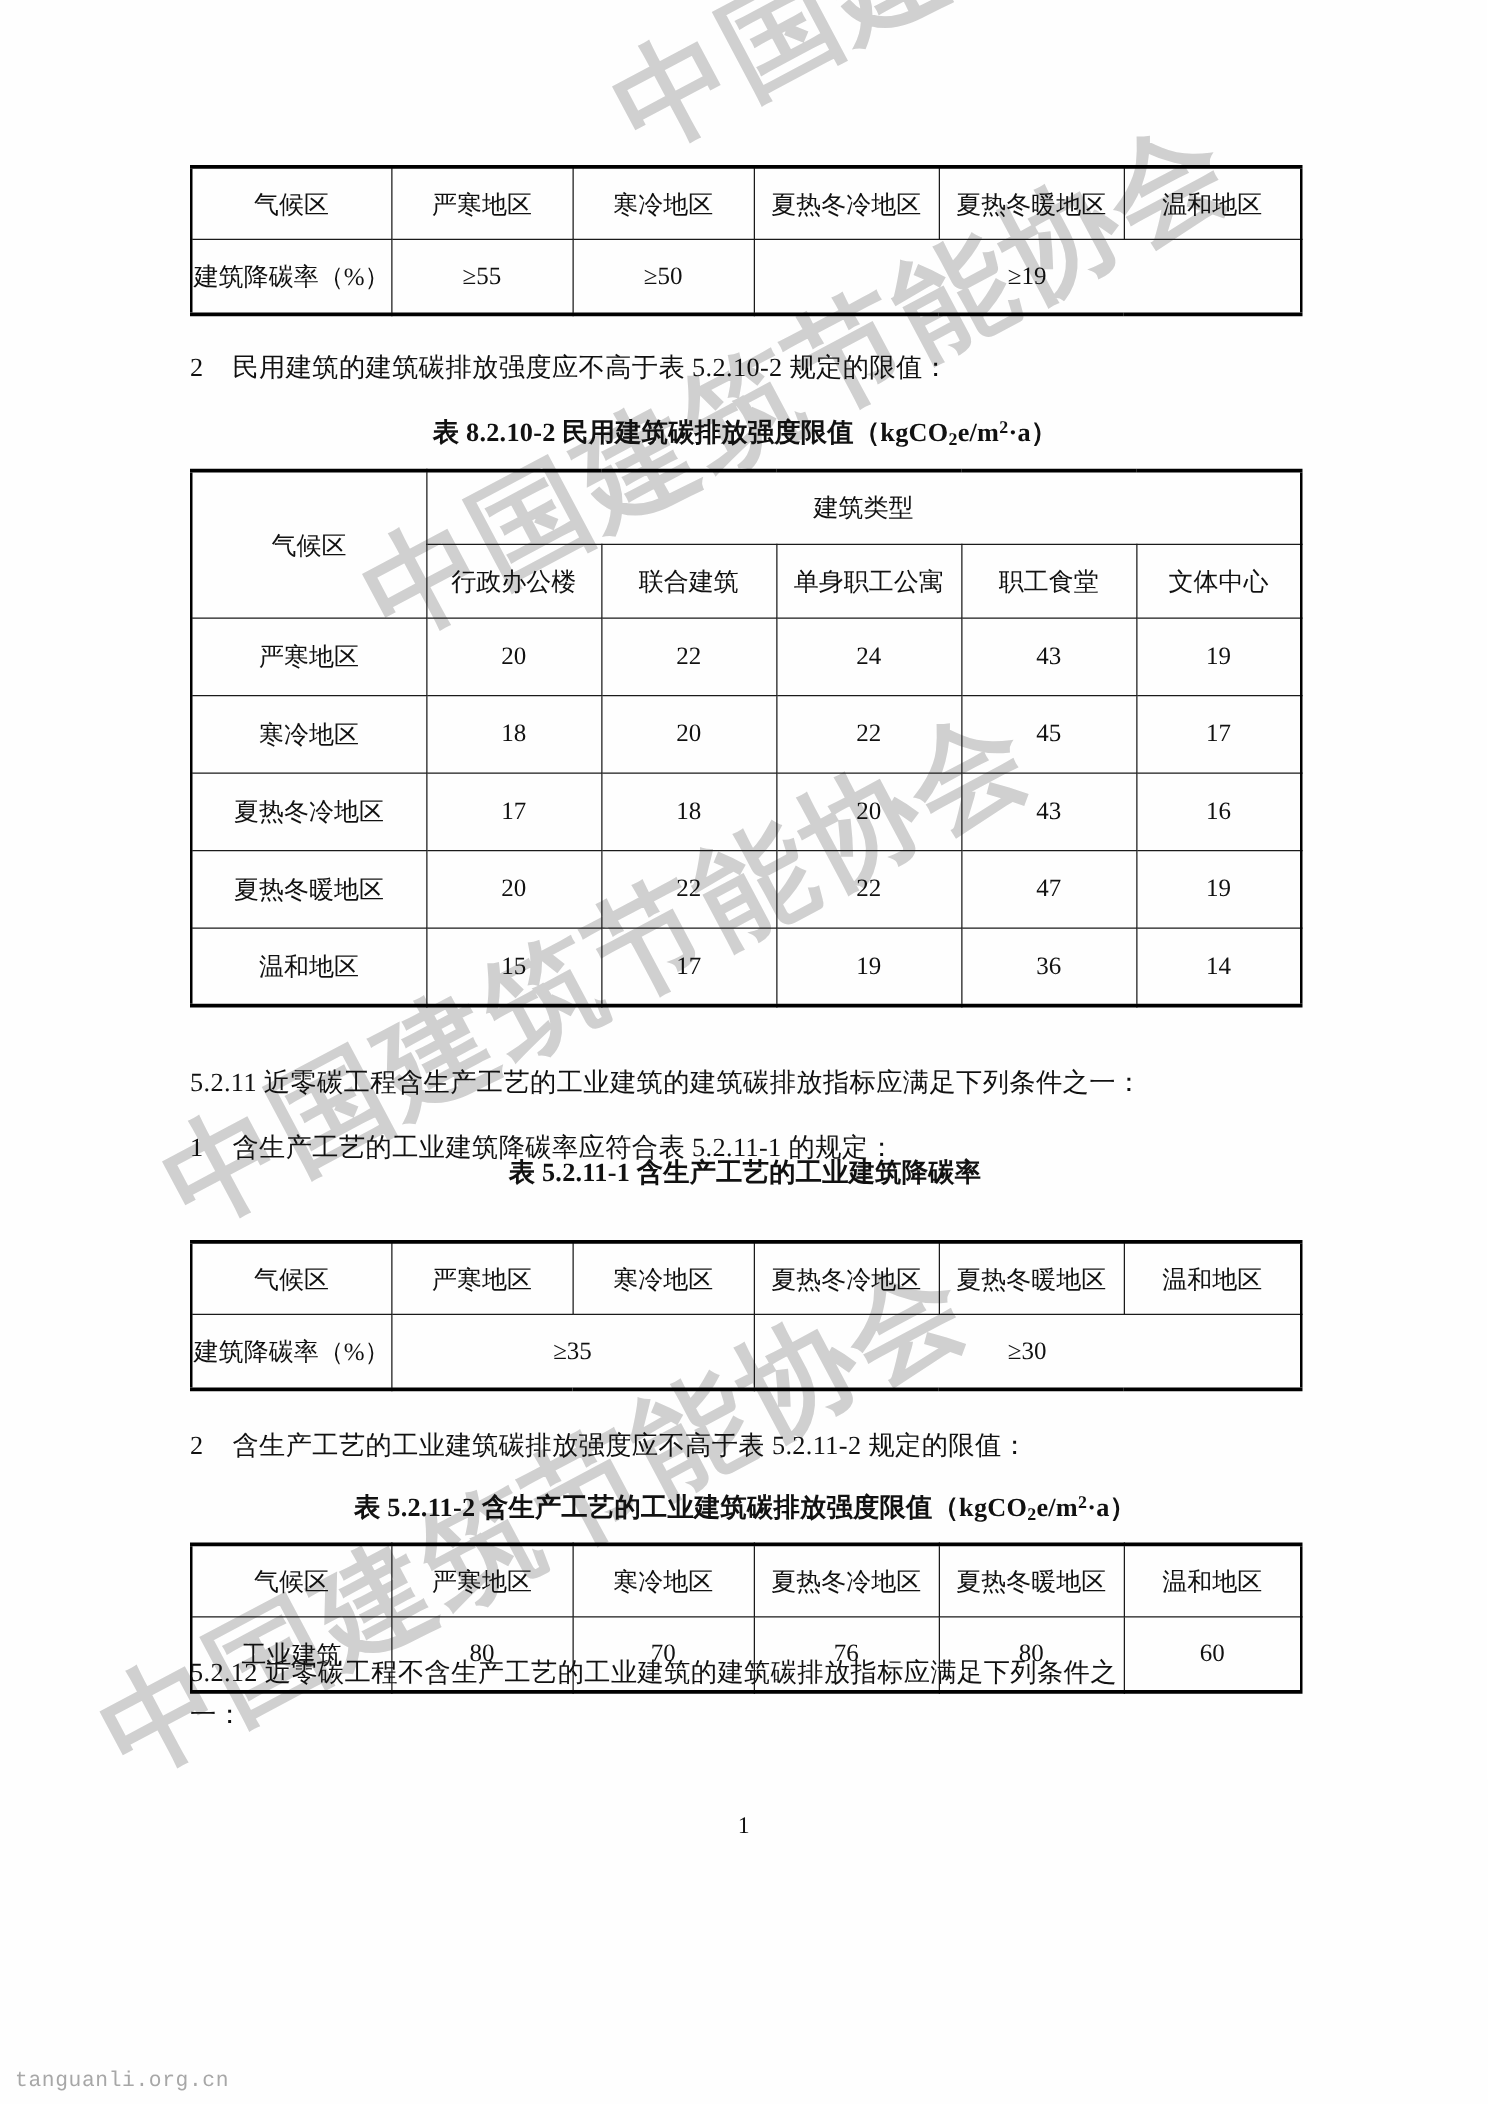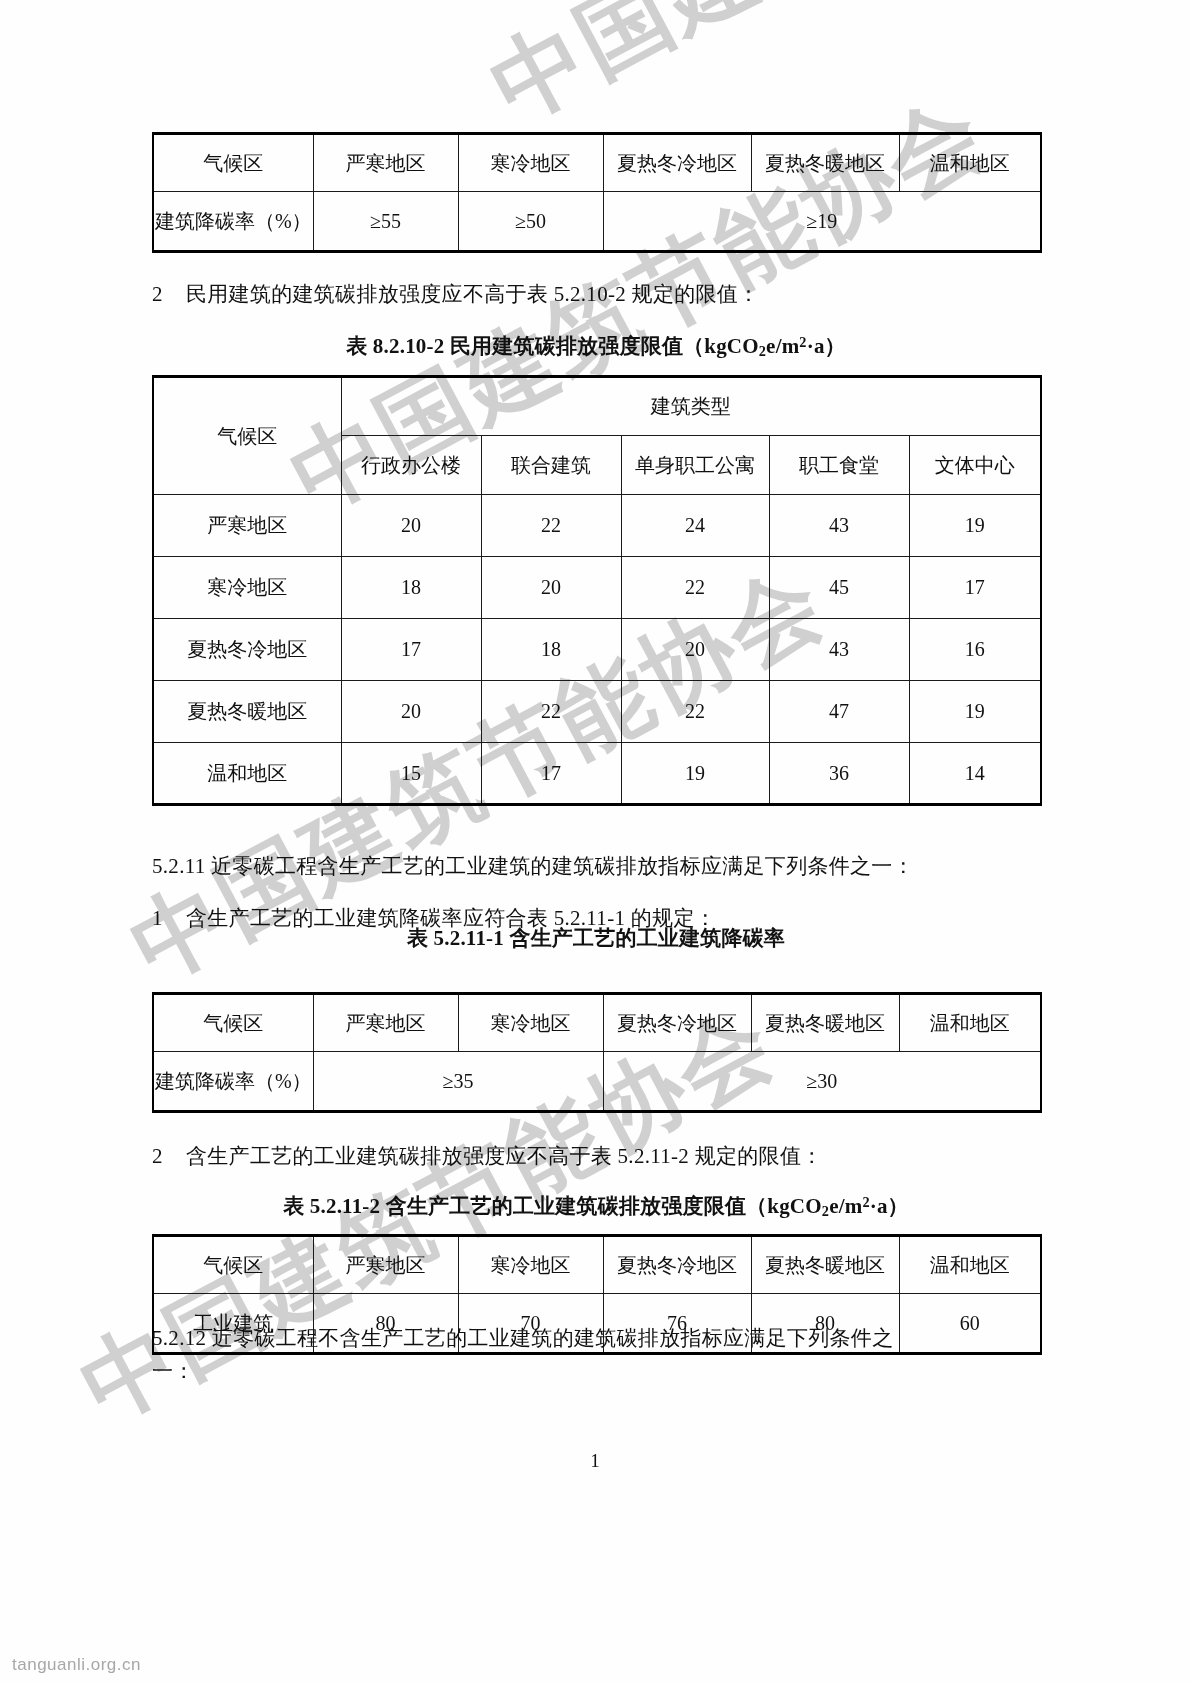--- a/index.html
+++ b/index.html
@@ -59,21 +59,21 @@
     left: 60px;
     font-size: 92px;
     transform: rotate(-28deg);
     transform-origin: left top;
   }
   .wm-url {
     position: absolute;
     left: 12px;
     bottom: 8px;
     font-size: 17px;
-    font-family: Liberation Sans, sans-serif;
+    font-family: Liberation Mono, monospace;
     color: rgba(120,120,120,0.65);
     letter-spacing: 0.5px;
   }
   table.doc {
     border-collapse: collapse;
     width: 888px;
     table-layout: fixed;
     background: transparent;
   }
   table.doc td, table.doc th {

